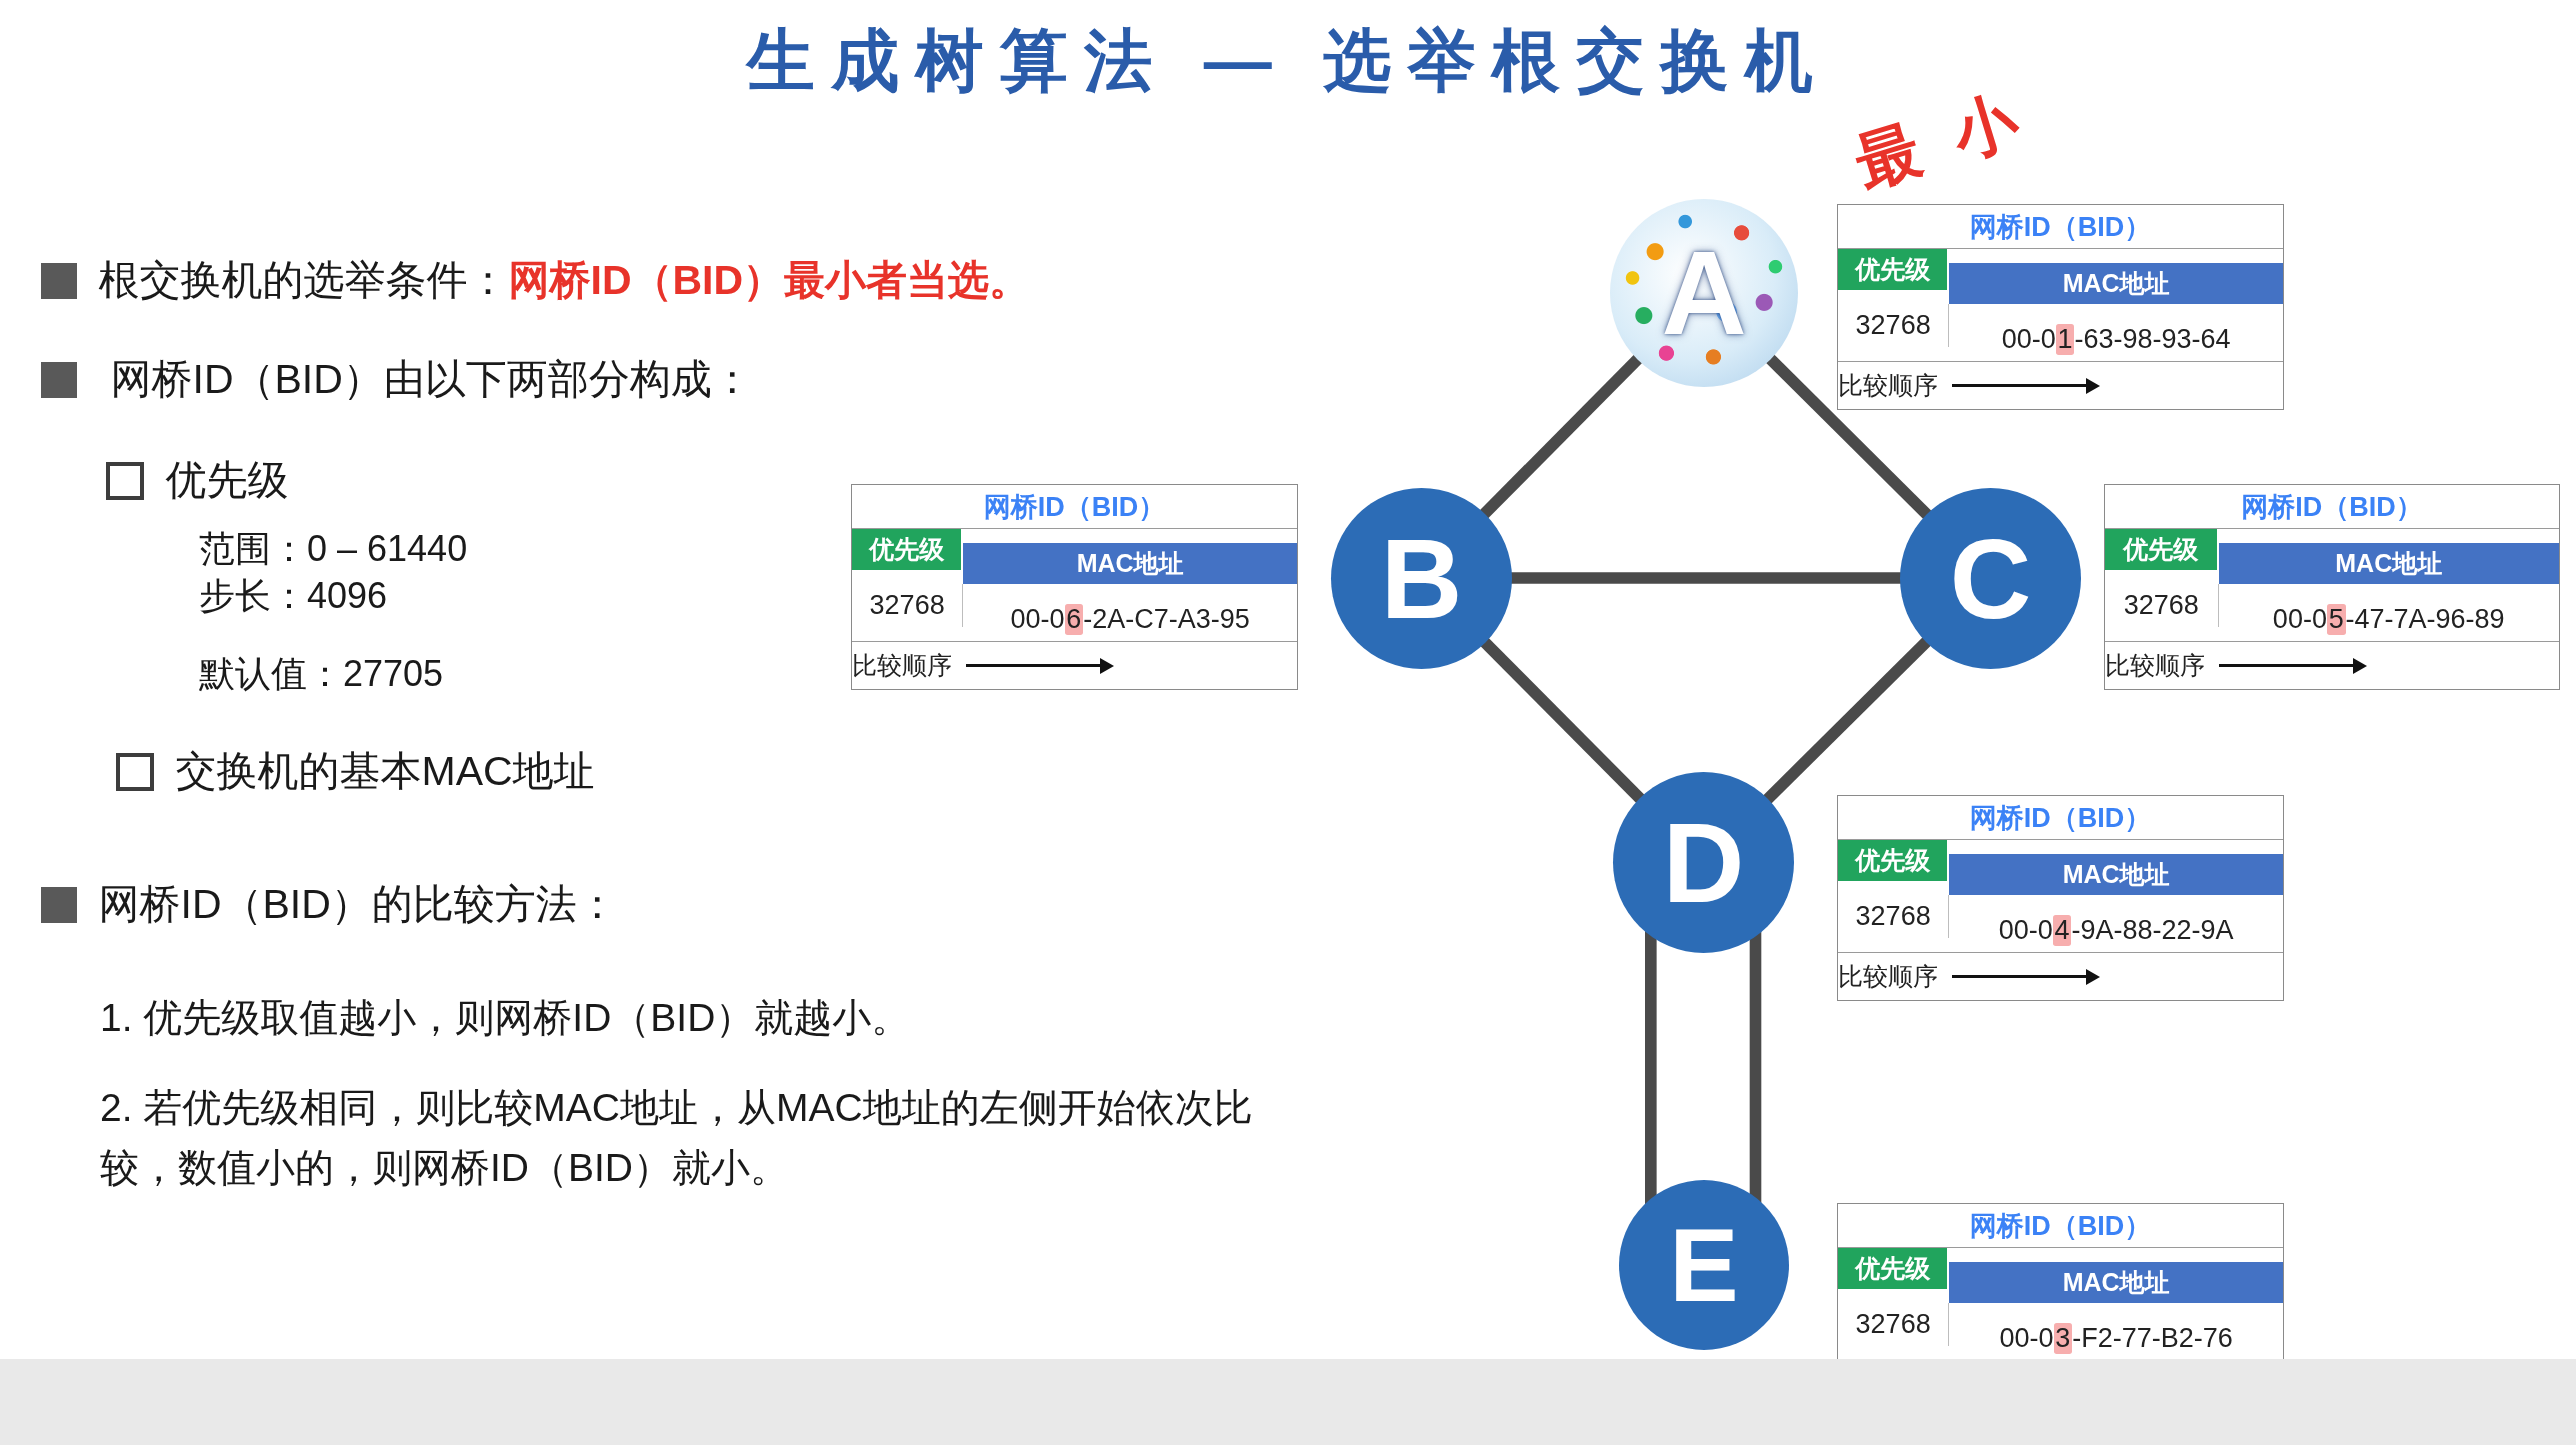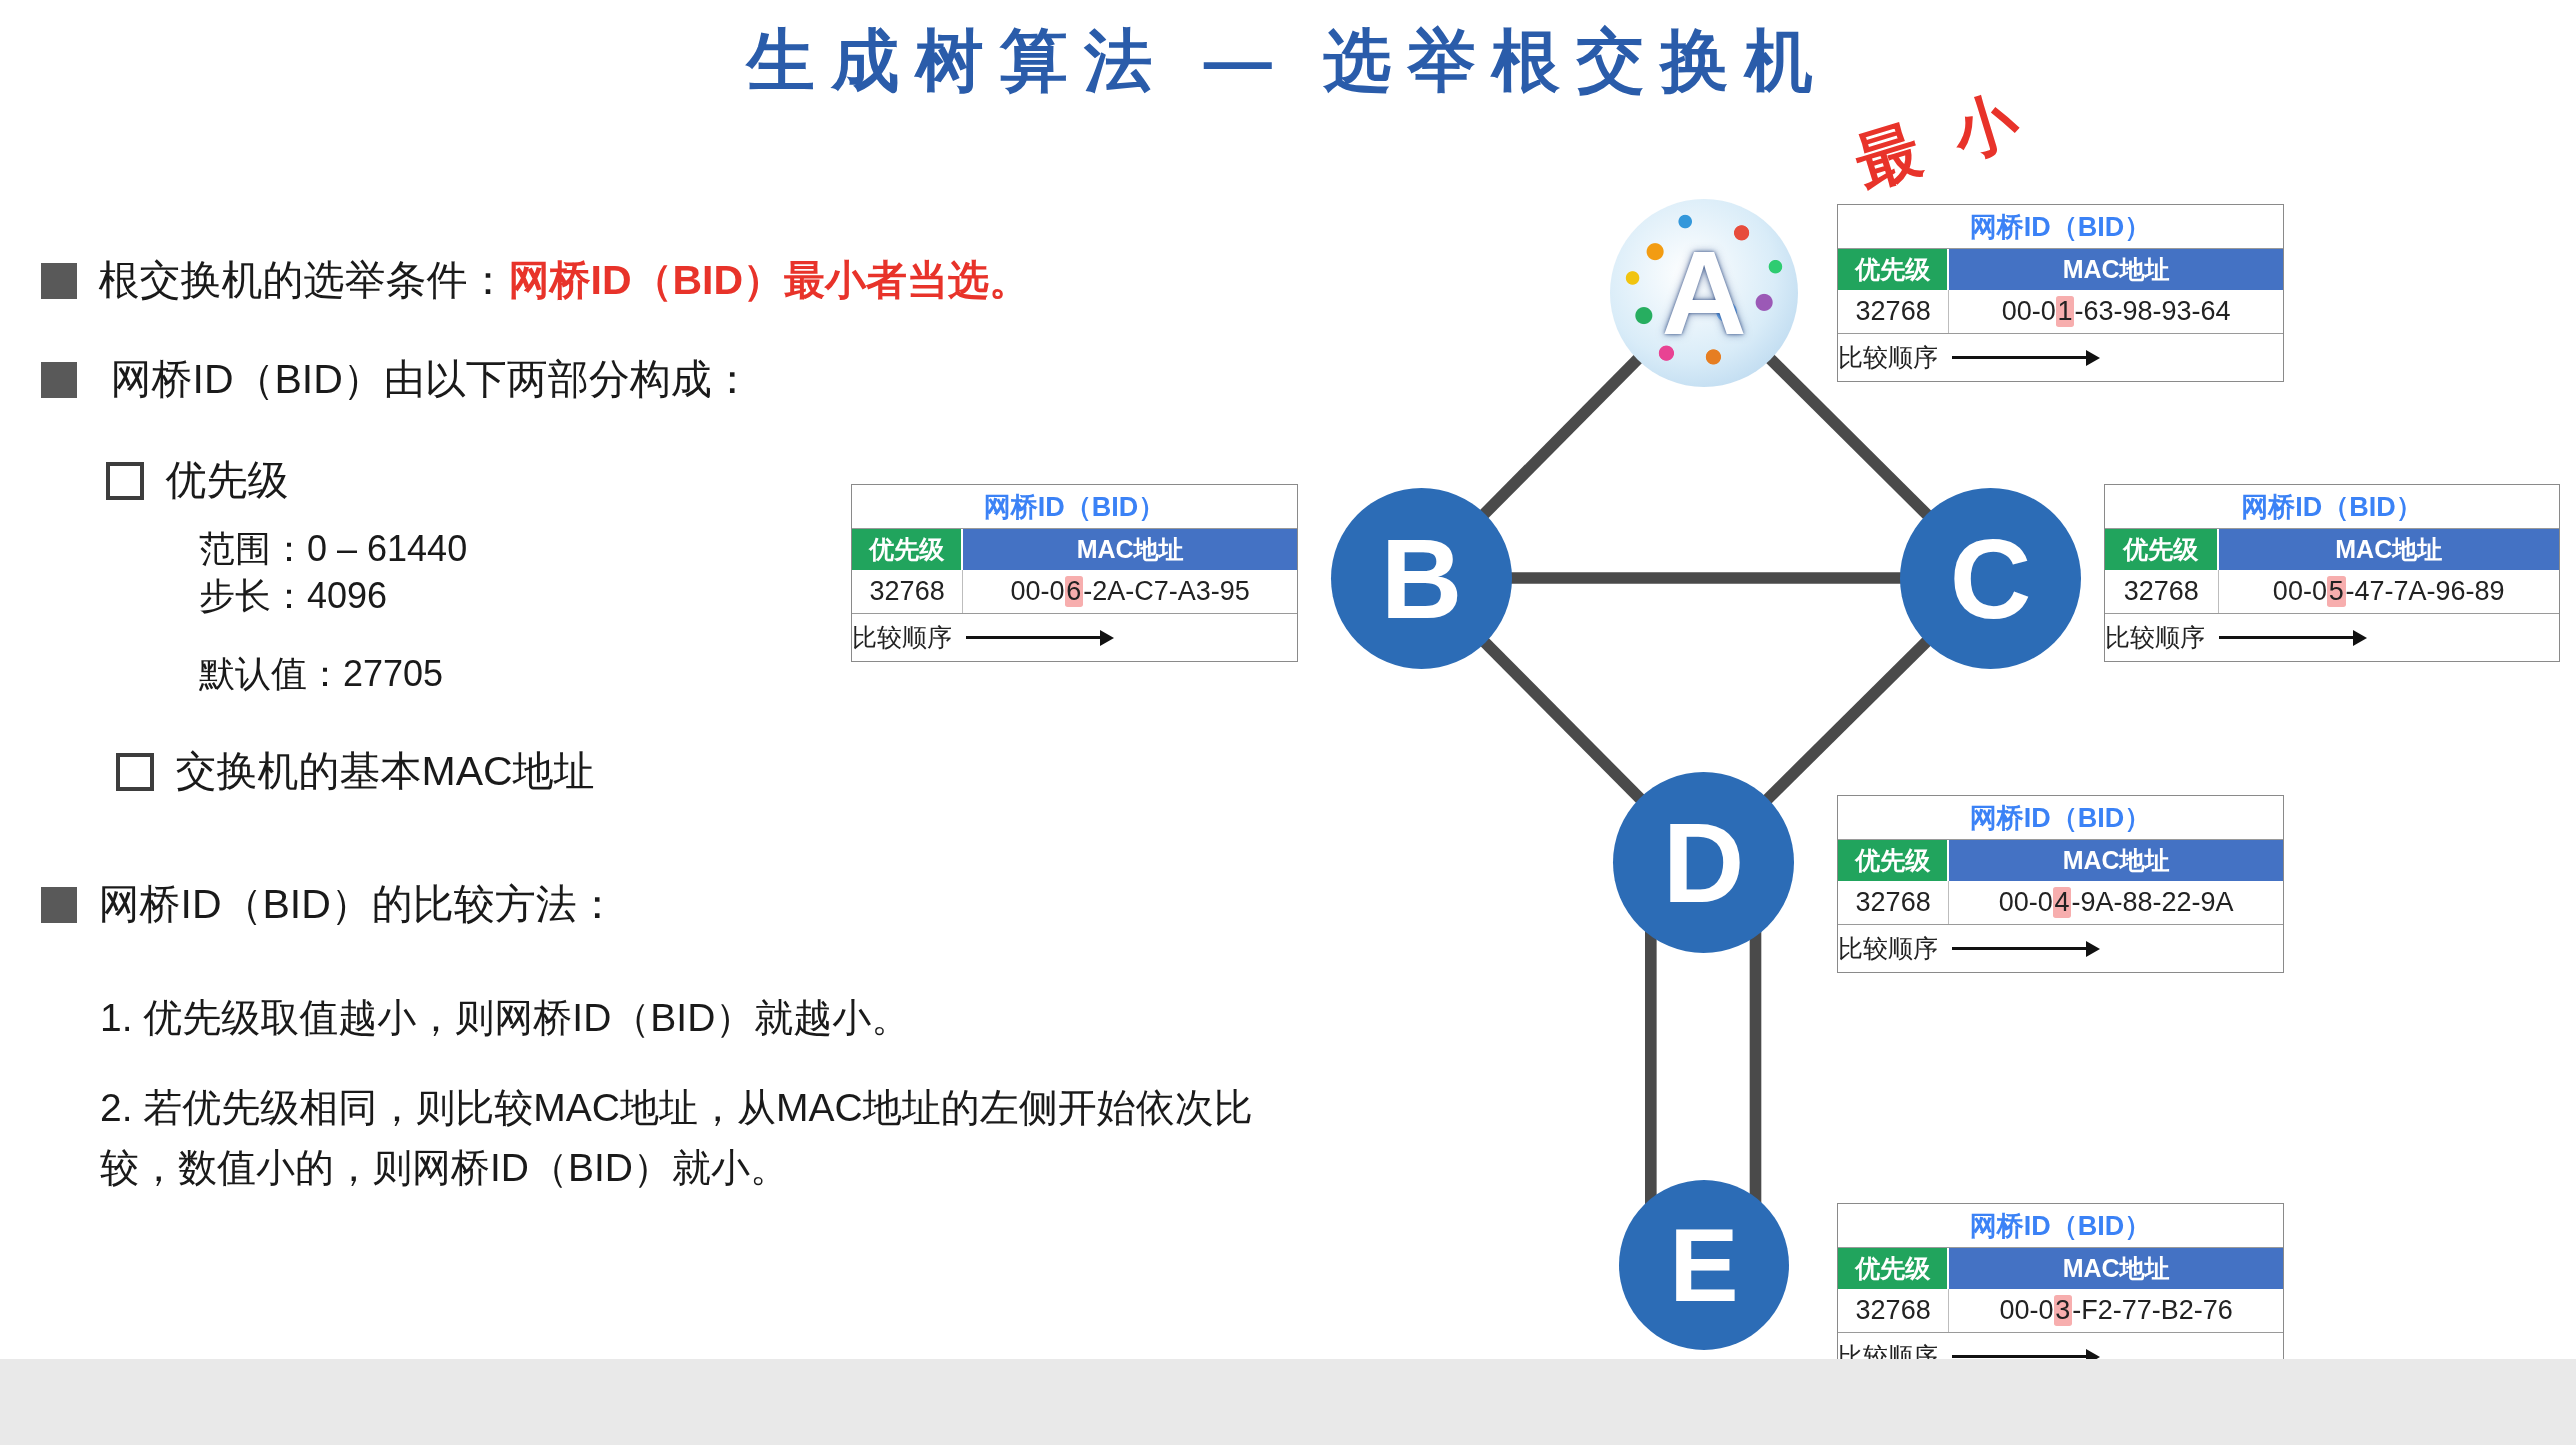--- a/index.html
+++ b/index.html
@@ -56,21 +56,21 @@
   .bid-table{
     position:absolute;z-index:3;width:447px;background:#fff;
     border:1.8px solid #8a8a8a;box-sizing:border-box;
   }
   .bt-header{
     height:43px;display:flex;align-items:center;justify-content:center;
     font-size:27px;font-weight:bold;color:#3b82f6;border-bottom:1.8px solid #9a9a9a;
   }
   .bt-cols{display:flex;}
   .bt-col1{width:25%;box-sizing:border-box;}
-  .bt-col2{width:75%;box-sizing:border-box;}
+  .bt-col2{width:75%;box-sizing:border-box;margin-top:14px;}
   .bt-colhead{height:41px;display:flex;align-items:center;justify-content:center;
     font-size:25px;font-weight:bold;color:#fff;}
   .bt-col1.bt-colhead{background:#21a45d;border-right:2.7px solid #fff;}
   .bt-col2.bt-colhead{background:#4472c4;}
   .bt-val{height:43px;display:flex;align-items:center;justify-content:center;
     font-size:27px;color:#222;}
   .bt-col1.bt-val{border-right:0.9px solid #bdbdbd;}
   .hl{background:#f7aeae;border-radius:2.7px;padding:0 1.8px;}
   .bt-footer{
     height:47px;display:flex;align-items:center;justify-content:flex-start;gap:14.3px;

